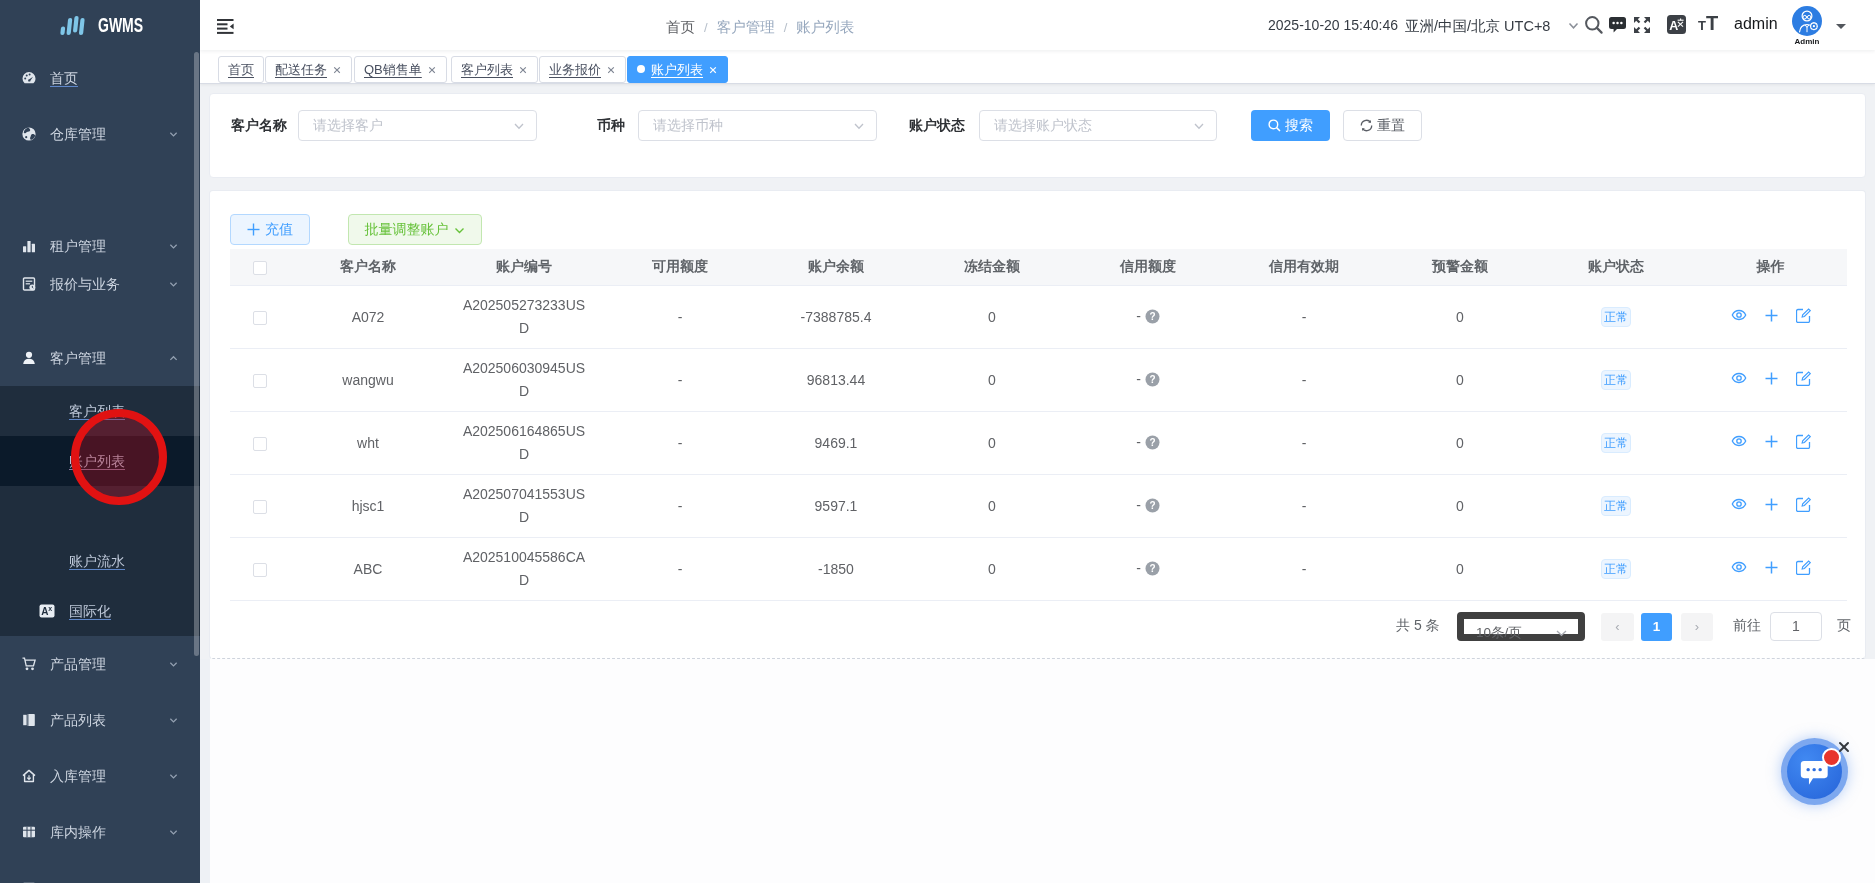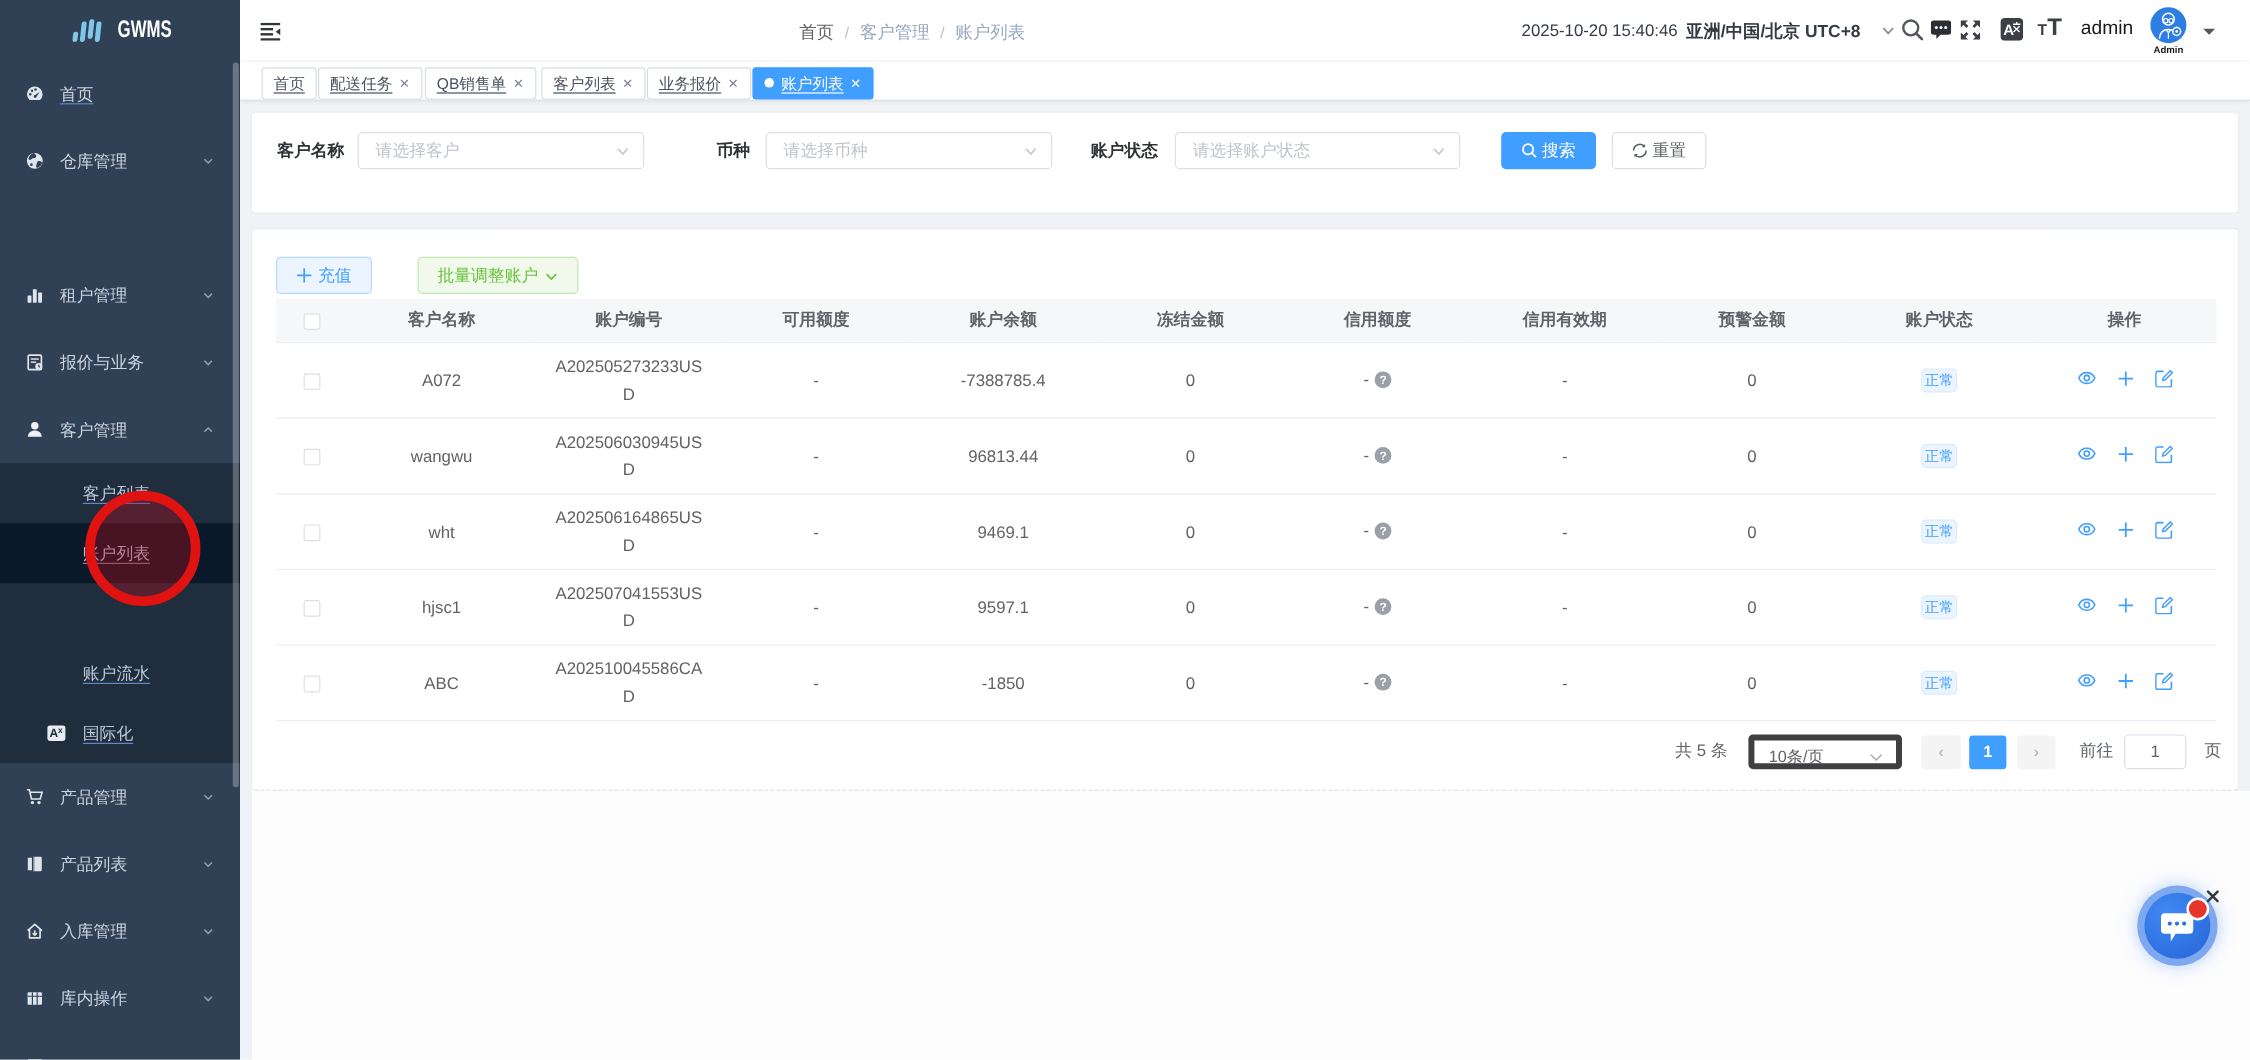--- a/index.html
+++ b/index.html
@@ -106,21 +106,21 @@
           <rect x="2" y="8.2" width="3.2" height="6" rx="0.5"></rect>
           <rect x="6.4" y="3" width="3.2" height="11.2" rx="0.5"></rect>
           <rect x="10.8" y="5.8" width="3.2" height="8.4" rx="0.5"></rect>
         </g>
       </svg>
     <span class="tx">租户管理</span>
     <svg class="arr" viewBox="0 0 10 10">
         <polyline points="1.5,3 5,6.5 8.5,3" fill="none" stroke="#93a0b1" stroke-width="1.4"></polyline>
       </svg>
   </div>
-  <div class="mi" style="top:274px;">
+  <div class="mi" style="top:256px;">
     <svg class="ic" viewBox="0 0 16 16">
         <path d="M3.5 2h9c.6 0 1 .4 1 1v10c0 .6-.4 1-1 1h-9c-.6 0-1-.4-1-1V3c0-.6.4-1 1-1z" fill="none" stroke="#dfe5ec" stroke-width="1.4"></path>
         <g fill="#dfe5ec">
           <rect x="4.7" y="4.6" width="6.6" height="1.2"></rect>
           <rect x="4.7" y="7.2" width="4.4" height="1.2"></rect>
         </g>
         <circle cx="11.3" cy="11.3" r="2.9" fill="#dfe5ec"></circle>
         <path d="M11.3 9.9v1.5l1 .7" stroke="#304156" stroke-width="1" fill="none"></path>
       </svg>
     <span class="tx">报价与业务</span>
@@ -228,21 +228,21 @@
       <rect x="0" y="0" width="16.5" height="2"></rect>
       <rect x="0" y="4.3" width="10.5" height="2"></rect>
       <rect x="0" y="8.6" width="10.5" height="2"></rect>
       <rect x="0" y="12.9" width="16.5" height="2"></rect>
       <path d="M16.6 4.5v5.8L12.8 7.4z"></path>
     </g>
   </svg>
   <div class="crumb"><span class="c1">首页</span><span class="sep">/</span><span>客户管理</span><span class="sep">/</span><span>账户列表</span></div>
 
   <div class="dt" style="left:1068px;right:auto;">2025-10-20 15:40:46</div>
-  <div class="tz" style="left:1205px;right:auto;font-weight:bold;">亚洲/中国/北京 UTC+8</div>
+  <div class="tz" style="left:1205px;right:auto;">亚洲/中国/北京 UTC+8</div>
   <svg style="position:absolute;left:1368px;top:22px;" width="11" height="8" viewBox="0 0 11 8">
       <polyline points="1.5,1.5 5.5,5.8 9.5,1.5" fill="none" stroke="#8a8f98" stroke-width="1.5"></polyline>
     </svg>
 
   <svg style="position:absolute;left:1384px;top:15px;" width="20" height="20" viewBox="0 0 20 20">
       <circle cx="8.3" cy="8.3" r="6.2" fill="none" stroke="#54585e" stroke-width="2"></circle>
       <line x1="12.9" y1="12.9" x2="17.6" y2="17.6" stroke="#54585e" stroke-width="2.2" stroke-linecap="round"></line>
     </svg>
   <svg style="position:absolute;left:1409px;top:16px;" width="17" height="18" viewBox="0 0 17 18">
       <path d="M2.5 1h12A2.5 2.5 0 0 1 17 3.5v7a2.5 2.5 0 0 1-2.5 2.5H8l-3.4 3.4V13H2.5A2.5 2.5 0 0 1 0 10.5v-7A2.5 2.5 0 0 1 2.5 1z" fill="#2b2f33"></path>
@@ -547,21 +547,21 @@
                   <path d="M13.5 8v5a1.5 1.5 0 0 1-1.5 1.5H2A1.5 1.5 0 0 1 .5 13V3A1.5 1.5 0 0 1 2 1.5h5" fill="none" stroke="#409eff" stroke-width="1.3"></path>
                   <path d="M6.2 9 6.7 6.8 12.6 1l1.7 1.7-5.9 5.8z" fill="none" stroke="#409eff" stroke-width="1.2"></path>
                 </svg>
               </span></td>
           </tr>
       </tbody>
     </table>
 
     <div style="position:absolute;left:0;top:408px;width:1657px;height:60px;font-size:14px;color:#5f6368;padding-left:32px;">
       <span style="position:absolute;left:1186px;top:18px;">共 5 条</span>
-      <div style="position:absolute;left:1247px;top:13px;width:128px;height:29px;border:5px solid #404040;border-radius:4px;line-height:27px;padding-left:12px;color:#606266;font-size:13.5px;">10条/页<svg style="position:absolute;right:11px;top:11px;" width="11" height="7" viewBox="0 0 11 7">
+      <div style="position:absolute;left:1247px;top:13px;width:128px;height:29px;border:7px solid #404040;border-radius:4px;line-height:27px;padding-left:12px;color:#606266;font-size:13.5px;">10条/页<svg style="position:absolute;right:11px;top:11px;" width="11" height="7" viewBox="0 0 11 7">
             <polyline points="1,1 5.5,5.3 10,1" fill="none" stroke="#a8abb2" stroke-width="1.3"></polyline>
           </svg></div>
       <div style="position:absolute;left:1391px;top:14px;width:33px;height:28px;background:#f4f4f5;border-radius:3px;text-align:center;line-height:28px;color:#a8abb2;font-size:13px;">‹</div>
       <div style="position:absolute;left:1431px;top:14px;width:31px;height:28px;background:#409eff;border-radius:3px;text-align:center;line-height:28px;color:#fff;font-weight:bold;font-size:13.5px;">1</div>
       <div style="position:absolute;left:1471px;top:14px;width:32px;height:28px;background:#f4f4f5;border-radius:3px;text-align:center;line-height:28px;color:#a8abb2;font-size:13px;">›</div>
       <span style="position:absolute;left:1523px;top:18px;">前往</span>
       <div style="position:absolute;left:1560px;top:13px;width:52px;height:29px;border:1px solid #dcdfe6;border-radius:4px;text-align:center;line-height:27px;color:#606266;">1</div>
       <span style="position:absolute;left:1627px;top:18px;">页</span>
     </div>
   </div>

